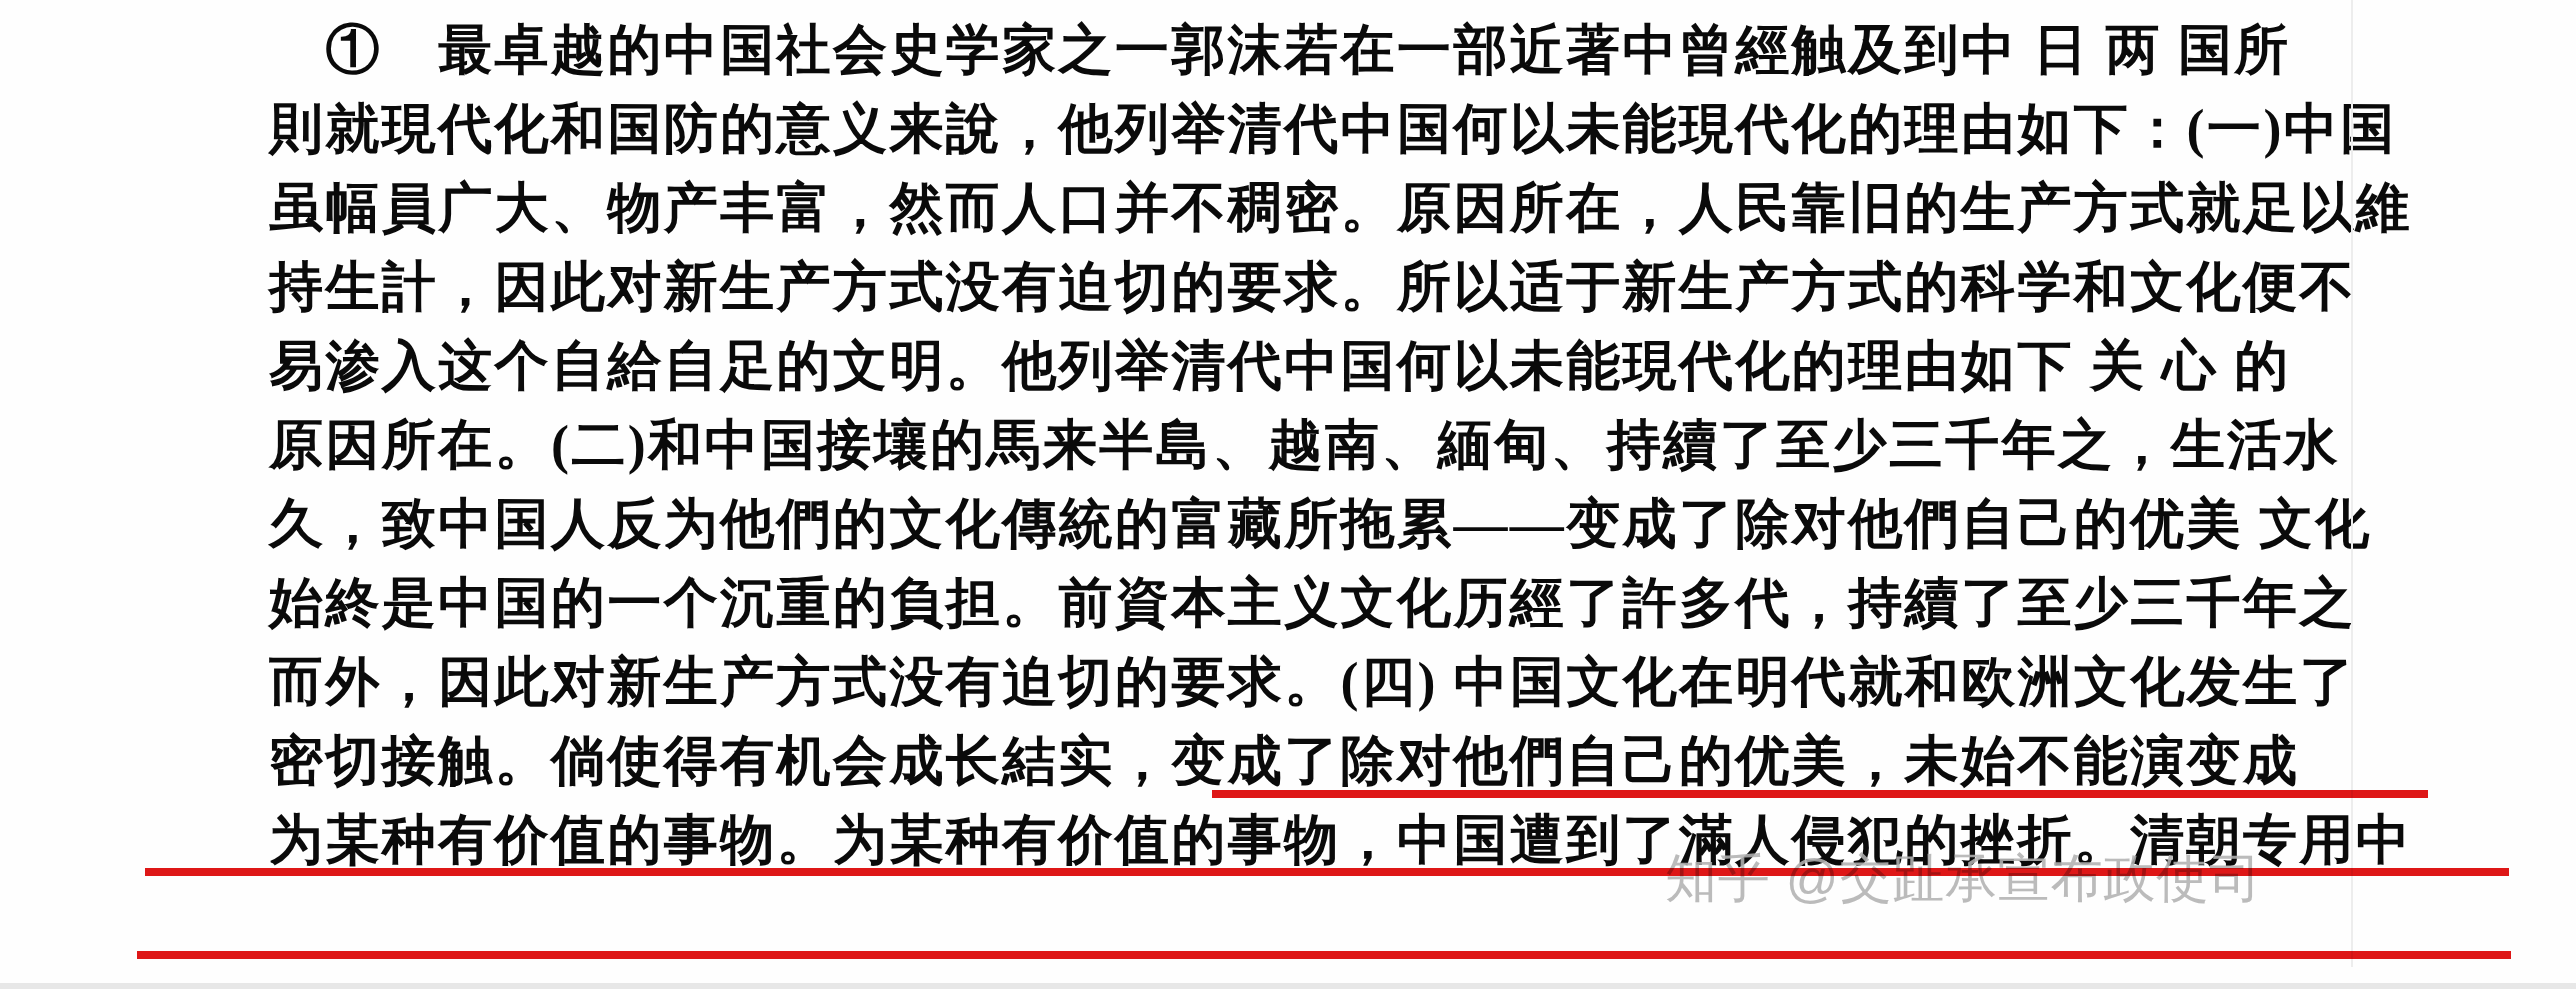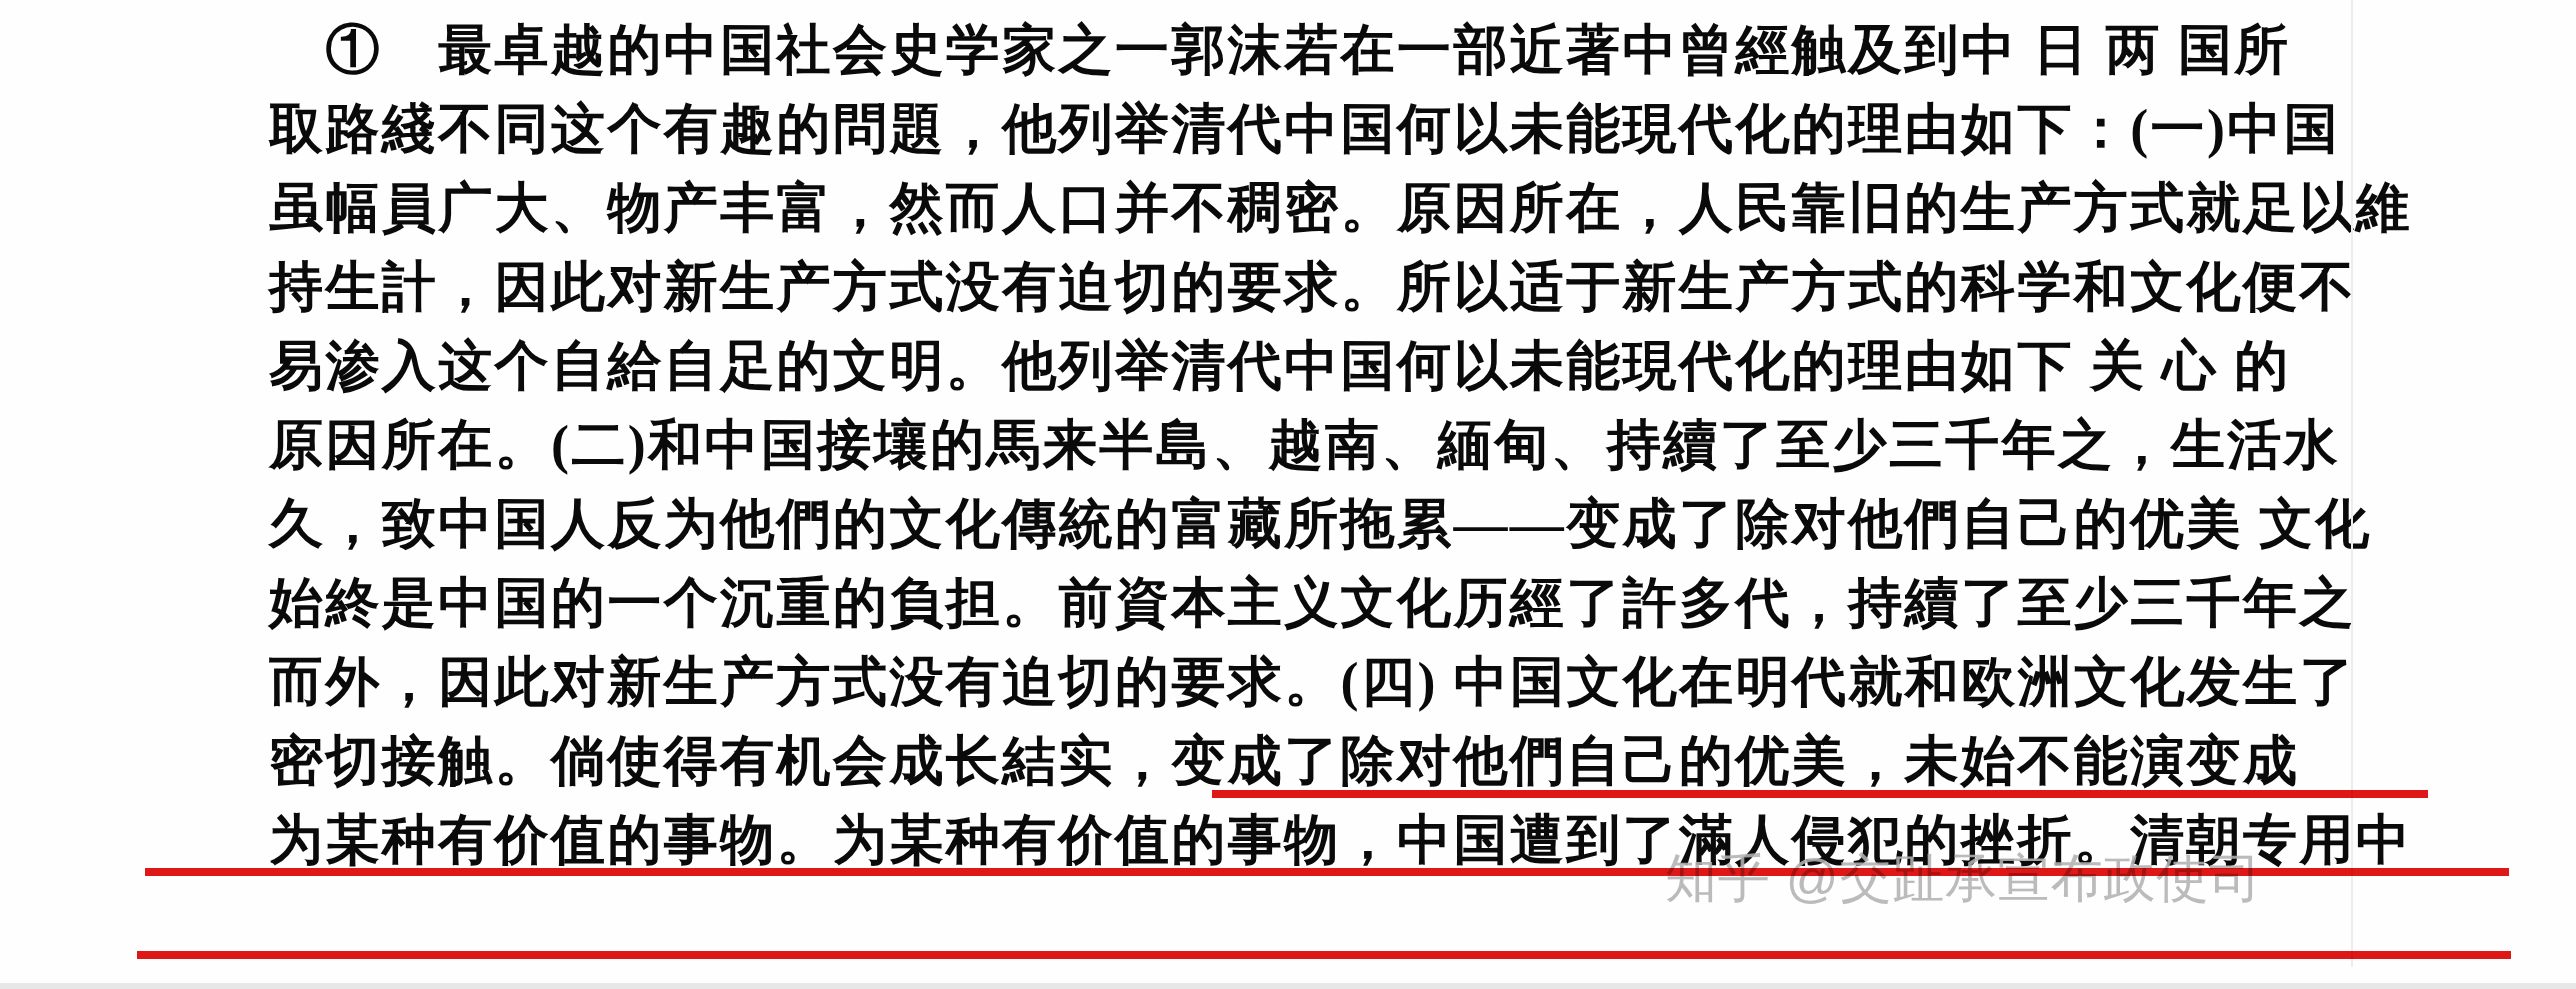--- a/index.html
+++ b/index.html
@@ -47,21 +47,21 @@
     z-index:6;
   }
 </style>
 </head>
 <body>
 
 <div class="page">
 
   <div class="text-block" id="text-block">
       <div class="text-line">　①　最卓越的中国社会史学家之一郭沫若在一部近著中曾經触及到中 日 两 国所</div>
-      <div class="text-line">取路綫不同这个有趣的問題，他列举清代中国何以未能現代化的理由如下：(一)中国</div>
+      <div class="text-line">則就現代化和国防的意义来說，他列举清代中国何以未能現代化的理由如下：(一)中国</div>
       <div class="text-line">虽幅員广大、物产丰富，然而人口并不稠密。原因所在，人民靠旧的生产方式就足以維</div>
       <div class="text-line">持生計，因此对新生产方式没有迫切的要求。所以适于新生产方式的科学和文化便不</div>
       <div class="text-line">易渗入这个自給自足的文明。他列举清代中国何以未能現代化的理由如下 关 心 的</div>
       <div class="text-line">原因所在。(二)和中国接壤的馬来半島、越南、緬甸、持續了至少三千年之，生活水</div>
       <div class="text-line">久，致中国人反为他們的文化傳統的富藏所拖累——变成了除对他們自己的优美 文化</div>
       <div class="text-line">始終是中国的一个沉重的負担。前資本主义文化历經了許多代，持續了至少三千年之</div>
       <div class="text-line">而外，因此对新生产方式没有迫切的要求。(四) 中国文化在明代就和欧洲文化发生了</div>
       <div class="text-line">密切接触。倘使得有机会成长結实，变成了除对他們自己的优美，未始不能演变成</div>
       <div class="text-line">为某种有价值的事物。为某种有价值的事物，中国遭到了滿人侵犯的挫折。清朝专用中</div>
     </div>

